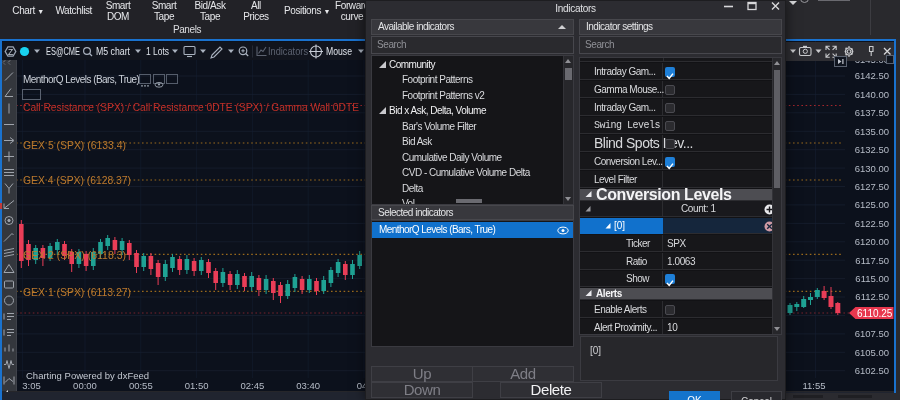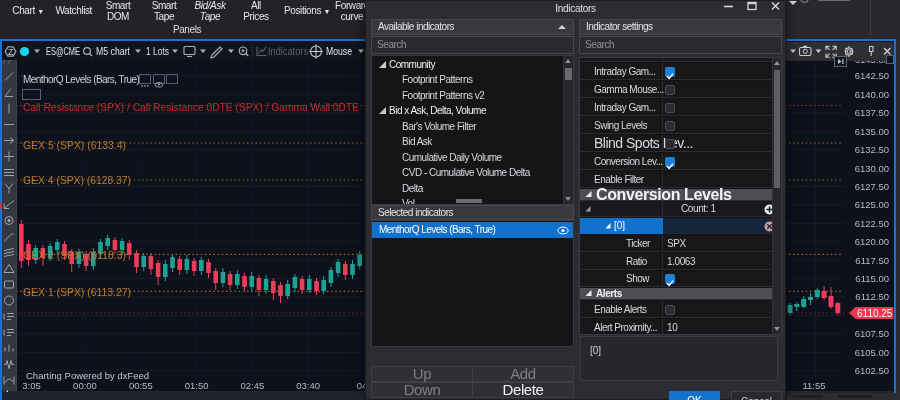--- a/index.html
+++ b/index.html
@@ -15,21 +15,21 @@
    font-size:15px; letter-spacing:-0.4px; text-align:center; line-height:14px;margin-top:16px; }
 .row-label { color:#d9dadd; font-size:10px; letter-spacing:-0.5px; white-space:nowrap; }
 </style></head>
 <body>
 
 <div class="abs" style="left:0;top:0;width:900px;height:39px;background:#222227;"></div>
 <div class="mi" style="left:10px;top:6px;width:36px;">Chart <span style="font-size:7px;">▼</span></div>
 <div class="mi" style="left:52px;top:6px;width:40px;text-align:right;">Watchlist</div>
 <div class="mi" style="left:100px;top:1px;width:36px;">Smart<br>DOM</div>
 <div class="mi" style="left:146px;top:1px;width:36px;">Smart<br>Tape</div>
-<div class="mi" style="left:190px;top:1px;width:40px;font-style:italic;">Bid/Ask<br>Tape</div>
+<div class="mi" style="left:190px;top:1px;width:40px;">Bid/Ask<br>Tape</div>
 <div class="mi" style="left:240px;top:1px;width:32px;">All<br>Prices</div>
 <div class="mi" style="left:282px;top:6px;width:50px;">Positions <span style="font-size:7px;">▼</span></div>
 <div class="mi" style="left:332px;top:1px;width:40px;">Forward<br>curve</div>
 <div class="mi" style="left:167px;top:25px;width:40px;color:#dcdde0;">Panels</div>
 
 <div class="abs" style="left:786px;top:0;width:114px;height:39px;background:#29292d;"></div>
 <div class="abs" style="left:789px;top:1px;width:0;height:0;border-left:4px solid transparent;border-right:4px solid transparent;border-top:4px solid #d8d9db;"></div>
 <div class="abs" style="left:800px;top:-6px;width:9px;height:9px;border:1.5px solid #98989d;border-radius:50%;"></div>
 <div class="abs" style="left:818px;top:-1px;width:32px;height:2px;background:#6a6a70;"></div>
 <div class="abs" style="left:870px;top:0px;width:1px;height:35px;background:#3c3c41;"></div>
@@ -382,21 +382,21 @@
 <div class="abs" style="left:371px;top:220px;width:203px;height:126.5px;background:#151518;border:1px solid #3a3a40;">
   <div class="abs" style="left:0;top:0.5px;width:201px;height:16.5px;background:#1171cc;color:#fff;font-size:10px;letter-spacing:-0.55px;line-height:16.5px;padding-left:7px;">MenthorQ Levels (Bars, True)</div>
   <svg width="12" height="9" style="position:absolute;right:4px;top:4.5px">
       <ellipse cx="6" cy="4.5" rx="5.2" ry="3.4" fill="none" stroke="#fff" stroke-width="1"></ellipse>
       <circle cx="6" cy="4.5" r="1.5" fill="#fff"></circle>
     </svg>
 </div>
 <div class="btn" style="left:371px;top:350px;width:102px;height:16px;">Up</div>
 <div class="btn" style="left:472px;top:350px;width:102px;height:16px;">Add</div>
 <div class="btn" style="left:371px;top:365.5px;width:102px;height:16px;">Down</div>
-<div class="btn" style="left:472px;top:365.5px;width:102px;height:16px;color:#f2f2f4;">Delete</div>
+<div class="btn" style="left:500px;top:365.5px;width:102px;height:16px;color:#f2f2f4;">Delete</div>
 
 <div class="hdr" style="left:579px;top:19px;width:203px;height:15.5px;">Indicator settings</div>
 <div class="search" style="left:579px;top:35.5px;width:203px;height:18px;">Search</div>
 <div class="abs" style="left:579px;top:56.5px;width:203px;height:278px;background:#121215;border:1px solid #3a3a40;overflow:hidden;">
 <div class="abs" style="left:0;top:0;width:194px;height:4px;background:#17171a;border-bottom:1px solid #2c2c30;"></div>
     <div class="abs" style="left:82.5px;top:0;width:1px;height:4px;background:#2c2c30;"></div>
 <div class="abs" style="left:0;top:5px;width:194px;height:17.5px;background:#17171a;border-bottom:1px solid #2c2c30;"></div>
     <div class="abs" style="left:0;top:5px;width:82.5px;height:17.5px;border-right:1px solid #2c2c30;"></div>
     <div class="abs" style="left:14px;top:7.25px;width:68px;color:#d9dadd;font-size:10px;letter-spacing:-0.5px;line-height:13px;white-space:nowrap;">Intraday Gam...</div>
     <div class="abs" style="left:85px;top:9px;width:10px;height:10px;background:#1e7fd7;border-radius:2px;"><svg width="10" height="10">
@@ -405,35 +405,35 @@
 <div class="abs" style="left:0;top:23px;width:194px;height:17.5px;background:#17171a;border-bottom:1px solid #2c2c30;"></div>
     <div class="abs" style="left:0;top:23px;width:82.5px;height:17.5px;border-right:1px solid #2c2c30;"></div>
     <div class="abs" style="left:14px;top:25.25px;width:68px;color:#d9dadd;font-size:10px;letter-spacing:-0.5px;line-height:13px;white-space:nowrap;">Gamma Mouse...</div>
     <div class="abs" style="left:85px;top:27px;width:10px;height:10px;background:#2b2b2f;border:1px solid #4a4a50;border-radius:2px;"></div>
 <div class="abs" style="left:0;top:41px;width:194px;height:17.5px;background:#17171a;border-bottom:1px solid #2c2c30;"></div>
     <div class="abs" style="left:0;top:41px;width:82.5px;height:17.5px;border-right:1px solid #2c2c30;"></div>
     <div class="abs" style="left:14px;top:43.25px;width:68px;color:#d9dadd;font-size:10px;letter-spacing:-0.5px;line-height:13px;white-space:nowrap;">Intraday Gam...</div>
     <div class="abs" style="left:85px;top:45px;width:10px;height:10px;background:#2b2b2f;border:1px solid #4a4a50;border-radius:2px;"></div>
 <div class="abs" style="left:0;top:59px;width:194px;height:17.5px;background:#17171a;border-bottom:1px solid #2c2c30;"></div>
     <div class="abs" style="left:0;top:59px;width:82.5px;height:17.5px;border-right:1px solid #2c2c30;"></div>
-    <div class="abs" style="left:14px;top:61.25px;width:68px;color:#d9dadd;font-size:10px;letter-spacing:-0.5px;line-height:13px;white-space:nowrap;">Swing Levels</div>
+    <div class="abs" style="left:14px;top:61.25px;width:68px;color:#d9dadd;font-size:10px;letter-spacing:-0.5px;line-height:13px;white-space:nowrap;font-family:Liberation Mono, monospace;">Swing Levels</div>
     <div class="abs" style="left:85px;top:63px;width:10px;height:10px;background:#2b2b2f;border:1px solid #4a4a50;border-radius:2px;"></div>
 <div class="abs" style="left:0;top:77px;width:194px;height:17.5px;background:#17171a;border-bottom:1px solid #2c2c30;"></div>
     <div class="abs" style="left:0;top:77px;width:82.5px;height:17.5px;border-right:1px solid #2c2c30;"></div>
     <div class="abs" style="left:14px;top:79.25px;width:68px;color:#d9dadd;font-size:14px;letter-spacing:-0.5px;line-height:13px;white-space:nowrap;">Blind Spots Lev...</div>
     <div class="abs" style="left:85px;top:81px;width:10px;height:10px;background:#2b2b2f;border:1px solid #4a4a50;border-radius:2px;"></div>
 <div class="abs" style="left:0;top:95px;width:194px;height:17.5px;background:#17171a;border-bottom:1px solid #2c2c30;"></div>
     <div class="abs" style="left:0;top:95px;width:82.5px;height:17.5px;border-right:1px solid #2c2c30;"></div>
     <div class="abs" style="left:14px;top:97.25px;width:68px;color:#d9dadd;font-size:10px;letter-spacing:-0.5px;line-height:13px;white-space:nowrap;">Conversion Lev...</div>
     <div class="abs" style="left:85px;top:99px;width:10px;height:10px;background:#1e7fd7;border-radius:2px;"><svg width="10" height="10">
         <path d="M2 5 l2.2 2.4 L8 2.6" stroke="#fff" stroke-width="1.5" fill="none"></path>
       </svg></div>
 <div class="abs" style="left:0;top:113px;width:194px;height:17.5px;background:#17171a;border-bottom:1px solid #2c2c30;"></div>
     <div class="abs" style="left:0;top:113px;width:82.5px;height:17.5px;border-right:1px solid #2c2c30;"></div>
-    <div class="abs" style="left:14px;top:115.25px;width:68px;color:#d9dadd;font-size:10px;letter-spacing:-0.5px;line-height:13px;white-space:nowrap;">Enable Filter</div>
+    <div class="abs" style="left:14px;top:115.25px;width:68px;color:#d9dadd;font-size:10px;letter-spacing:-0.5px;line-height:13px;white-space:nowrap;">Level Filter</div>
 <div class="abs" style="left:0;top:131px;width:194px;height:12px;background:#4d4d52;border-bottom:1px solid #2c2c30;"></div>
     <svg width="8" height="7" style="position:absolute;left:5px;top:133.5px">
       <polygon points="0.5,6 6.5,6 6.5,0" fill="#ececef"></polygon>
     </svg>
     <div class="abs" style="left:16px;top:130.5px;color:#f4f4f6;font-size:16px;letter-spacing:-0.4px;font-weight:bold;line-height:13px;">Conversion Levels</div>
 <div class="abs" style="left:0;top:143.5px;width:194px;height:15.5px;background:#19191d;border-bottom:1px solid #2c2c30;"></div>
 <div class="abs" style="left:0;top:143.5px;width:82.5px;height:15.5px;border-right:1px solid #2c2c30;"></div>
 <svg width="7" height="6" style="position:absolute;left:5px;top:148.5px">
       <polygon points="0.5,5.5 5.5,5.5 5.5,0" fill="#9a9a9f"></polygon>
     </svg>

